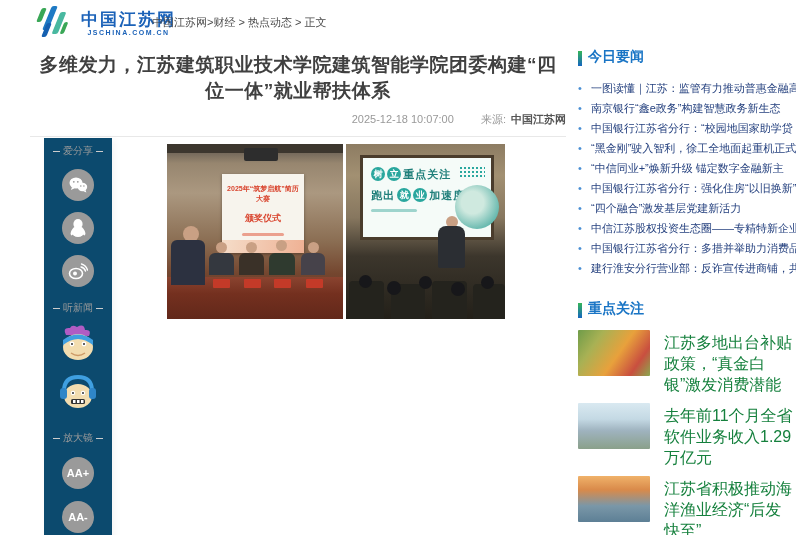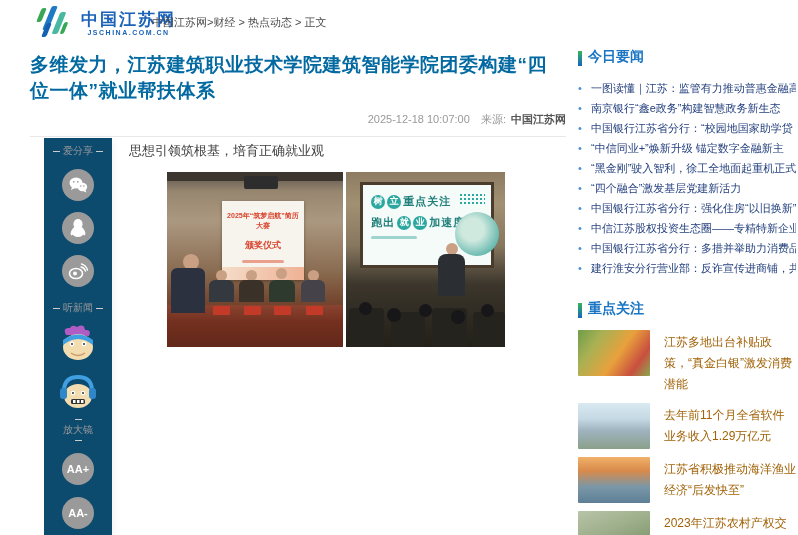--- a/index.html
+++ b/index.html
@@ -15,21 +15,21 @@
   .lm3 { left:21px; top:6px;  width:6px; height:22px; background:#49b8a0; }
   .lm4 { left:9px;  top:17px; width:5px; height:14px; background:#1560b0; }
   .lm5 { left:27px; top:16px; width:4px; height:12px; background:#3aa757; }
   .logo-text { margin-left:8px; }
   .logo-name { font-size:17px; font-weight:bold; color:#1b62b8; letter-spacing:2px; line-height:19px; }
   .logo-sub { font-size:7px; font-weight:bold; color:#1b62b8; letter-spacing:1.5px; text-align:center; }
   .breadcrumb { position:absolute; left:152px; top:15px; font-size:11px; color:#4a4a4a; }
 
   
   .art-head { position:absolute; left:30px; top:52px; width:536px; }
-  .art-title { font-size:19px; line-height:26px; font-weight:bold; color:#0369a1; letter-spacing:0.5px; }
+  .art-title { font-size:19px; line-height:26px; font-weight:bold; color:#404040; letter-spacing:0.5px;text-align:center; }
   .art-meta { margin-top:8px; text-align:right; font-size:11px; color:#999; }
   .meta-src { color:#555; font-weight:bold; margin-left:2px; }
   .divider { margin-top:9px; border-top:1px solid #e8e8e8; }
 
   
   .share-rail { position:absolute; left:44px; top:138px; width:68px; padding:6px 0 10px;
                 display:flex; flex-direction:column; align-items:center;
                 background:#0c4a6e; box-shadow:2px 2px 8px rgba(0,0,0,.05); }
   .rail-label { display:flex; align-items:center; gap:3px; font-size:10px; color:#9a9a9a; white-space:nowrap; }
   .rail-label .dash { display:inline-block; width:7px; height:1px; background:#ccc; }
@@ -91,21 +91,21 @@
                   white-space:nowrap; overflow:hidden; cursor:pointer; }
   .news-list li::before { content:"•"; position:absolute; left:0; color:#4a8fd4; }
   .sec2 { margin-top:22px; }
   .focus-list { margin-top:12px; }
   .focus-item { display:flex; gap:14px; margin-bottom:8px; cursor:pointer; }
   .thumb { width:72px; height:46px; flex:0 0 72px; border-radius:1px; }
   .thumb-1 { background:linear-gradient(125deg,#6f9c49 0%,#a8b154 25%,#e8a13c 55%,#c94f3f 80%,#8aa84f 100%); }
   .thumb-2 { background:linear-gradient(180deg,#d9e9f1 0%,#c4d9e4 35%,#9fb3bf 60%,#8aa08a 100%); }
   .thumb-3 { background:linear-gradient(180deg,#f0b26a 0%,#d98a4a 30%,#7a97a8 65%,#5d7f95 100%); }
   .thumb-4 { background:linear-gradient(160deg,#b8c4a8 0%,#9fb08c 40%,#6d8a5e 100%); }
-  .f-text { font-size:12px; color:#a16207; line-height:21px; padding-top:2px; }
+  .f-text { font-size:16px; color:#15803d; line-height:21px; padding-top:2px; }
 </style>
 </head>
 <body>
 
 <div class="page">
 
   <div class="hdr-logo">
     <div class="logo-mark">
       <i class="lm1"></i>
         <i class="lm2"></i>
@@ -117,21 +117,21 @@
       <div class="logo-name">中国江苏网</div>
       <div class="logo-sub">JSCHINA.COM.CN</div>
     </div>
   </div>
   <div class="breadcrumb">中国江苏网&gt;财经 &gt; 热点动态 &gt; 正文</div>
 
   <div class="art-head">
     <h1 class="art-title">多维发力，江苏建筑职业技术学院建筑智能学院团委构建“四位一体”就业帮扶体系</h1>
     <div class="art-meta">
       <span>2025-12-18 10:07:00</span>
-      <span style="margin-left:8px;">来源:</span>
+      <span style="margin-left:24px;">来源:</span>
       <span class="meta-src">中国江苏网</span>
     </div>
     <div class="divider"></div>
   </div>
 
   <div class="share-rail">
     <div class="rail-label">
       <span class="dash"></span>
         <span>爱分享</span>
         <span class="dash"></span>
@@ -186,31 +186,30 @@
       <rect x="31" y="17" width="7" height="11" rx="3" fill="#2f86c8"></rect>
       <circle cx="15" cy="22" r="2.2" fill="#fff"></circle>
         <circle cx="25" cy="22" r="2.2" fill="#fff"></circle>
       <circle cx="15" cy="22" r="1" fill="#333"></circle>
         <circle cx="25" cy="22" r="1" fill="#333"></circle>
       <rect x="13" y="28" width="14" height="5" rx="1.5" fill="#333"></rect>
       <rect x="15" y="29" width="2.5" height="3" fill="#fff"></rect>
         <rect x="19" y="29" width="2.5" height="3" fill="#fff"></rect>
         <rect x="23" y="29" width="2.5" height="3" fill="#fff"></rect>
     </svg>
-    <div class="rail-label" style="margin-top:8px;flex-direction:column;">
+    <div class="rail-label" style="margin-top:20px;">
       <span class="dash"></span>
         <span>放大镜</span>
         <span class="dash"></span>
     </div>
     <button class="font-btn">AA+</button>
     <button class="font-btn">AA-</button>
   </div>
 
   <div class="article">
-    <p>思想引领筑根基，培育正确就业观</p>
 
     <div class="photo-row">
 
       <div class="photo1">
         <div class="p1-beam"></div>
         <div class="p1-projector"></div>
         <div class="p1-screen">
           <div class="p1-t1">2025年“筑梦启航”简历大赛</div>
           <div class="p1-t2">颁奖仪式</div>
           <div class="p1-line"></div>
@@ -267,24 +266,24 @@
 
   <div class="sidebar">
     <div class="sec-hdr">
       <span class="bar-ico"></span>
       <span class="sec-title">今日要闻</span>
     </div>
     <ul class="news-list">
       <li>一图读懂｜江苏：监管有力推动普惠金融高质</li>
       <li>南京银行“鑫e政务”构建智慧政务新生态</li>
       <li>中国银行江苏省分行：“校园地国家助学贷</li>
+      <li>“黑金刚”驶入智利，徐工全地面起重机正式</li>
       <li>“中信同业+”焕新升级 锚定数字金融新主</li>
-      <li>“黑金刚”驶入智利，徐工全地面起重机正式</li>
+      <li>中国银行江苏省分行：强化住房“以旧换新”</li>
       <li>“四个融合”激发基层党建新活力</li>
-      <li>中国银行江苏省分行：强化住房“以旧换新”</li>
       <li>中信江苏股权投资生态圈——专精特新企业投</li>
       <li>中国银行江苏省分行：多措并举助力消费品以</li>
       <li>建行淮安分行营业部：反诈宣传进商铺，共筑</li>
     </ul>
 
     <div class="sec-hdr sec2">
       <span class="bar-ico"></span>
       <span class="sec-title">重点关注</span>
     </div>
     <div class="focus-list">

